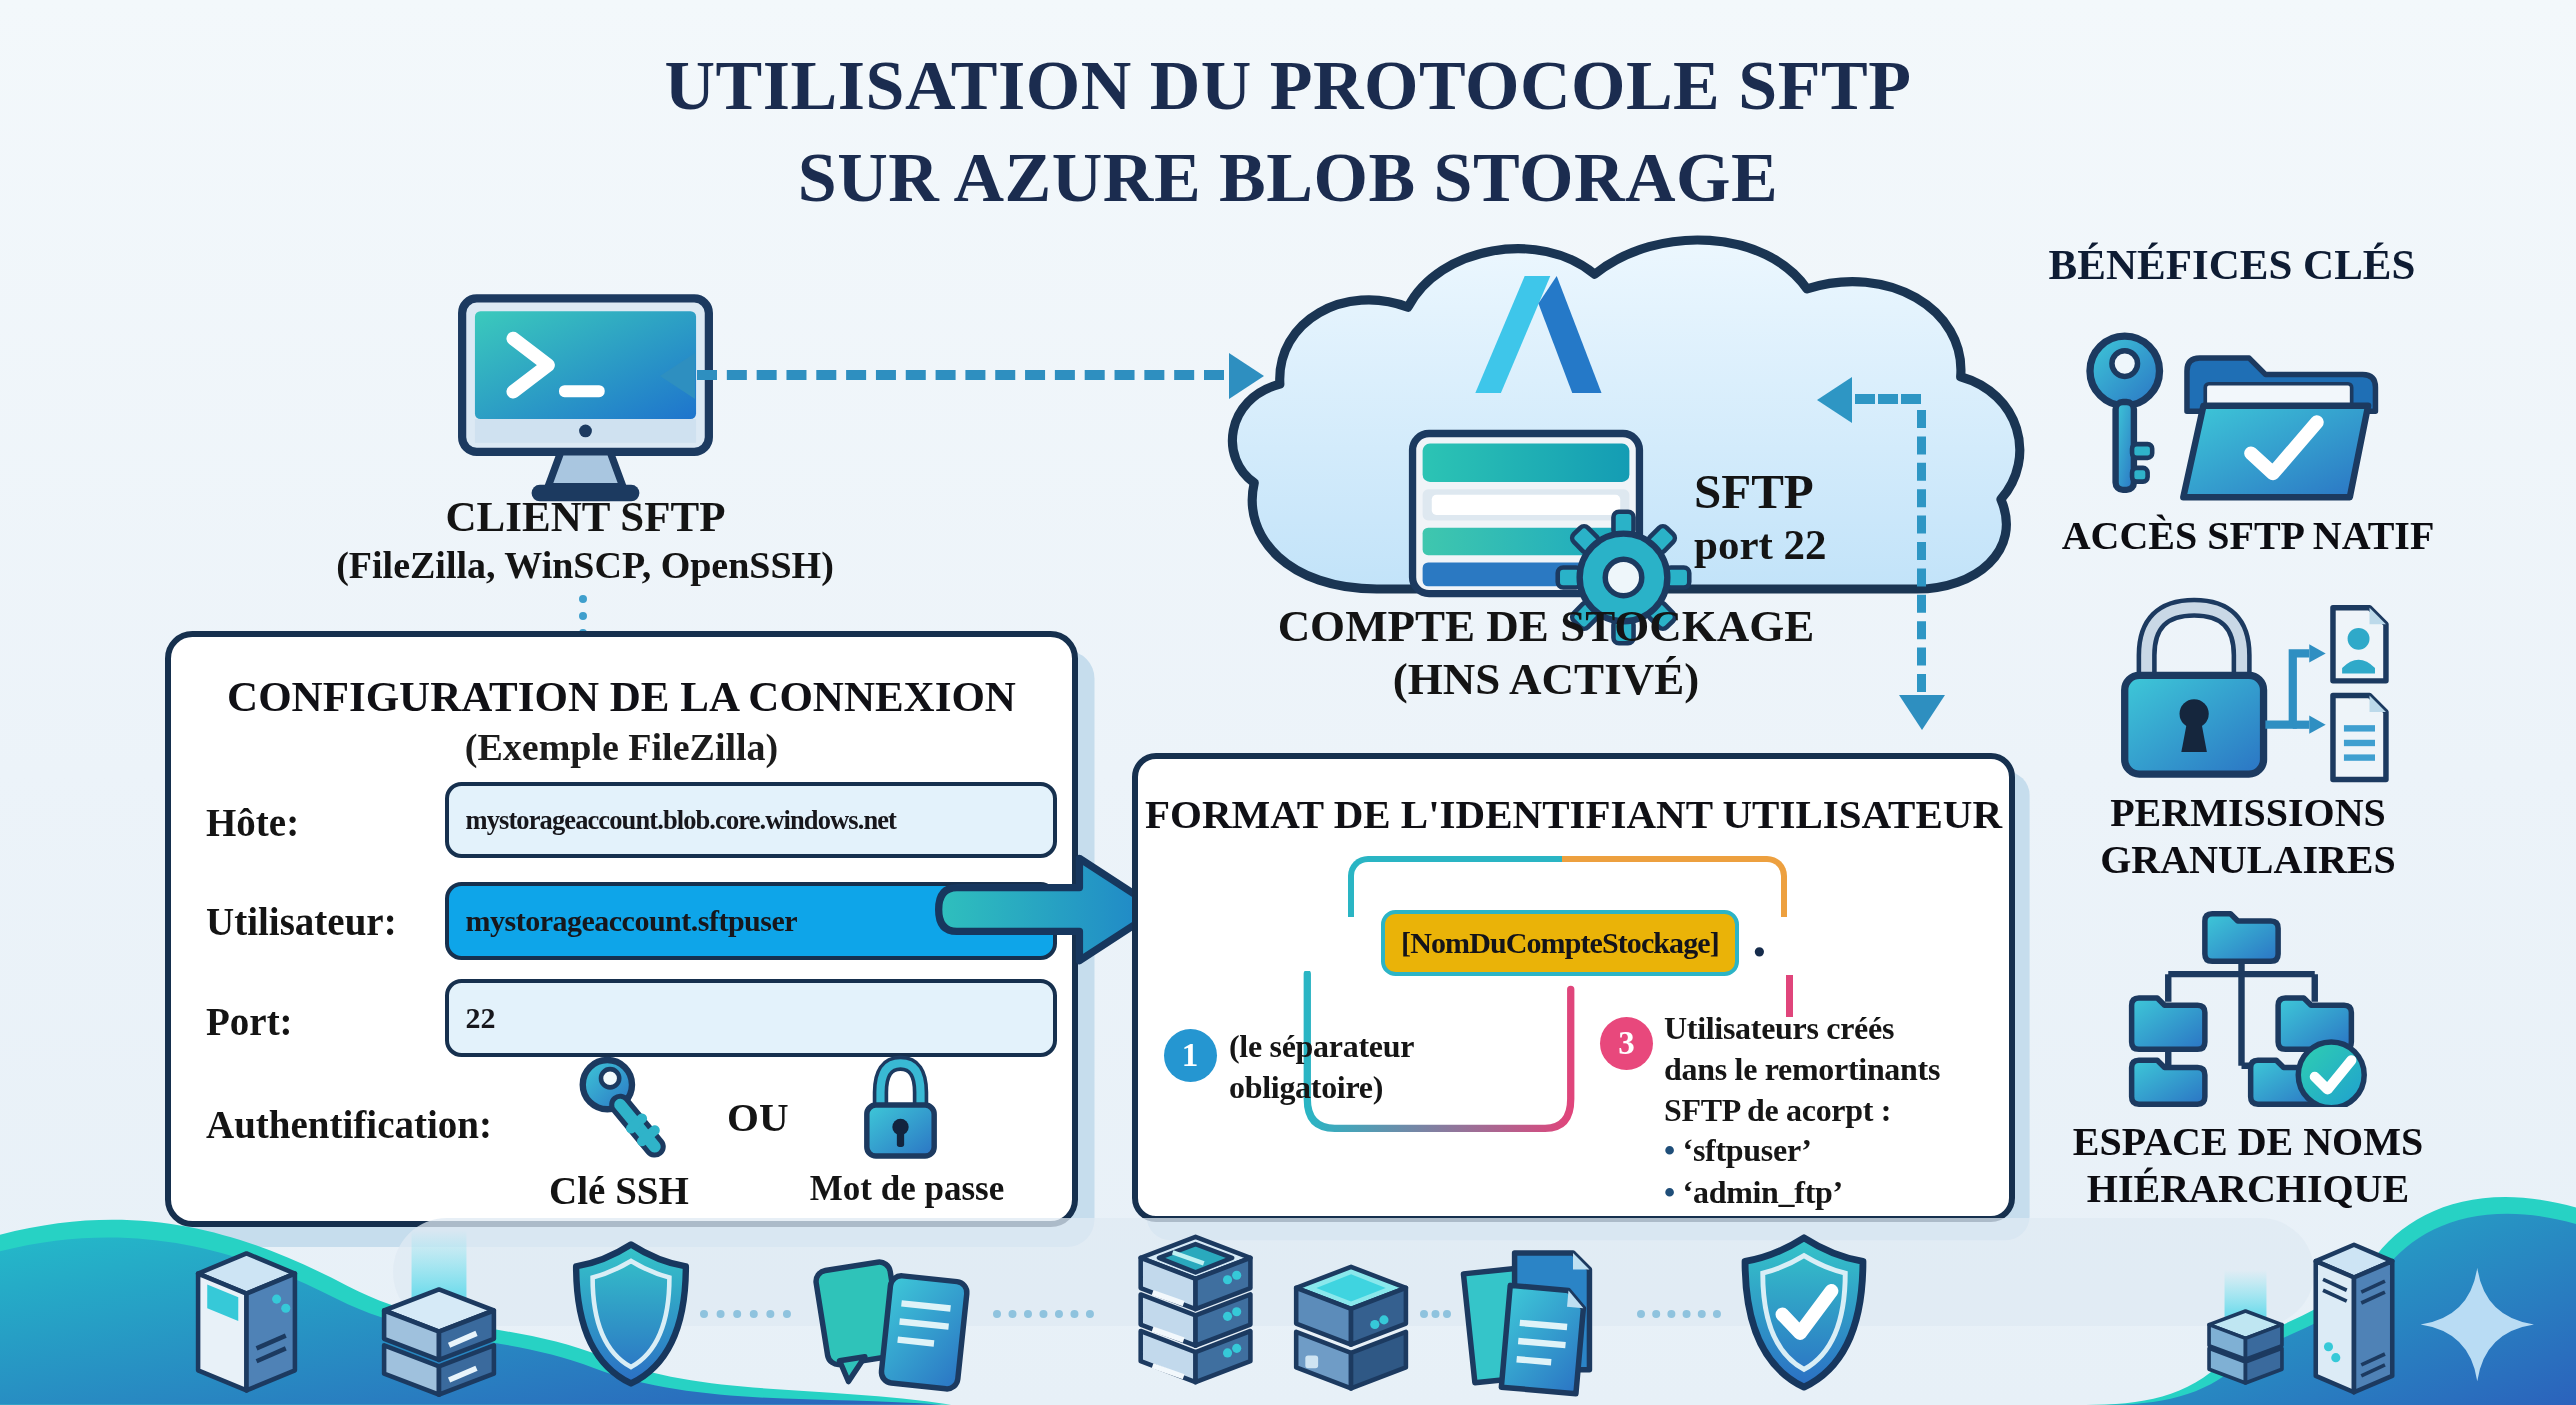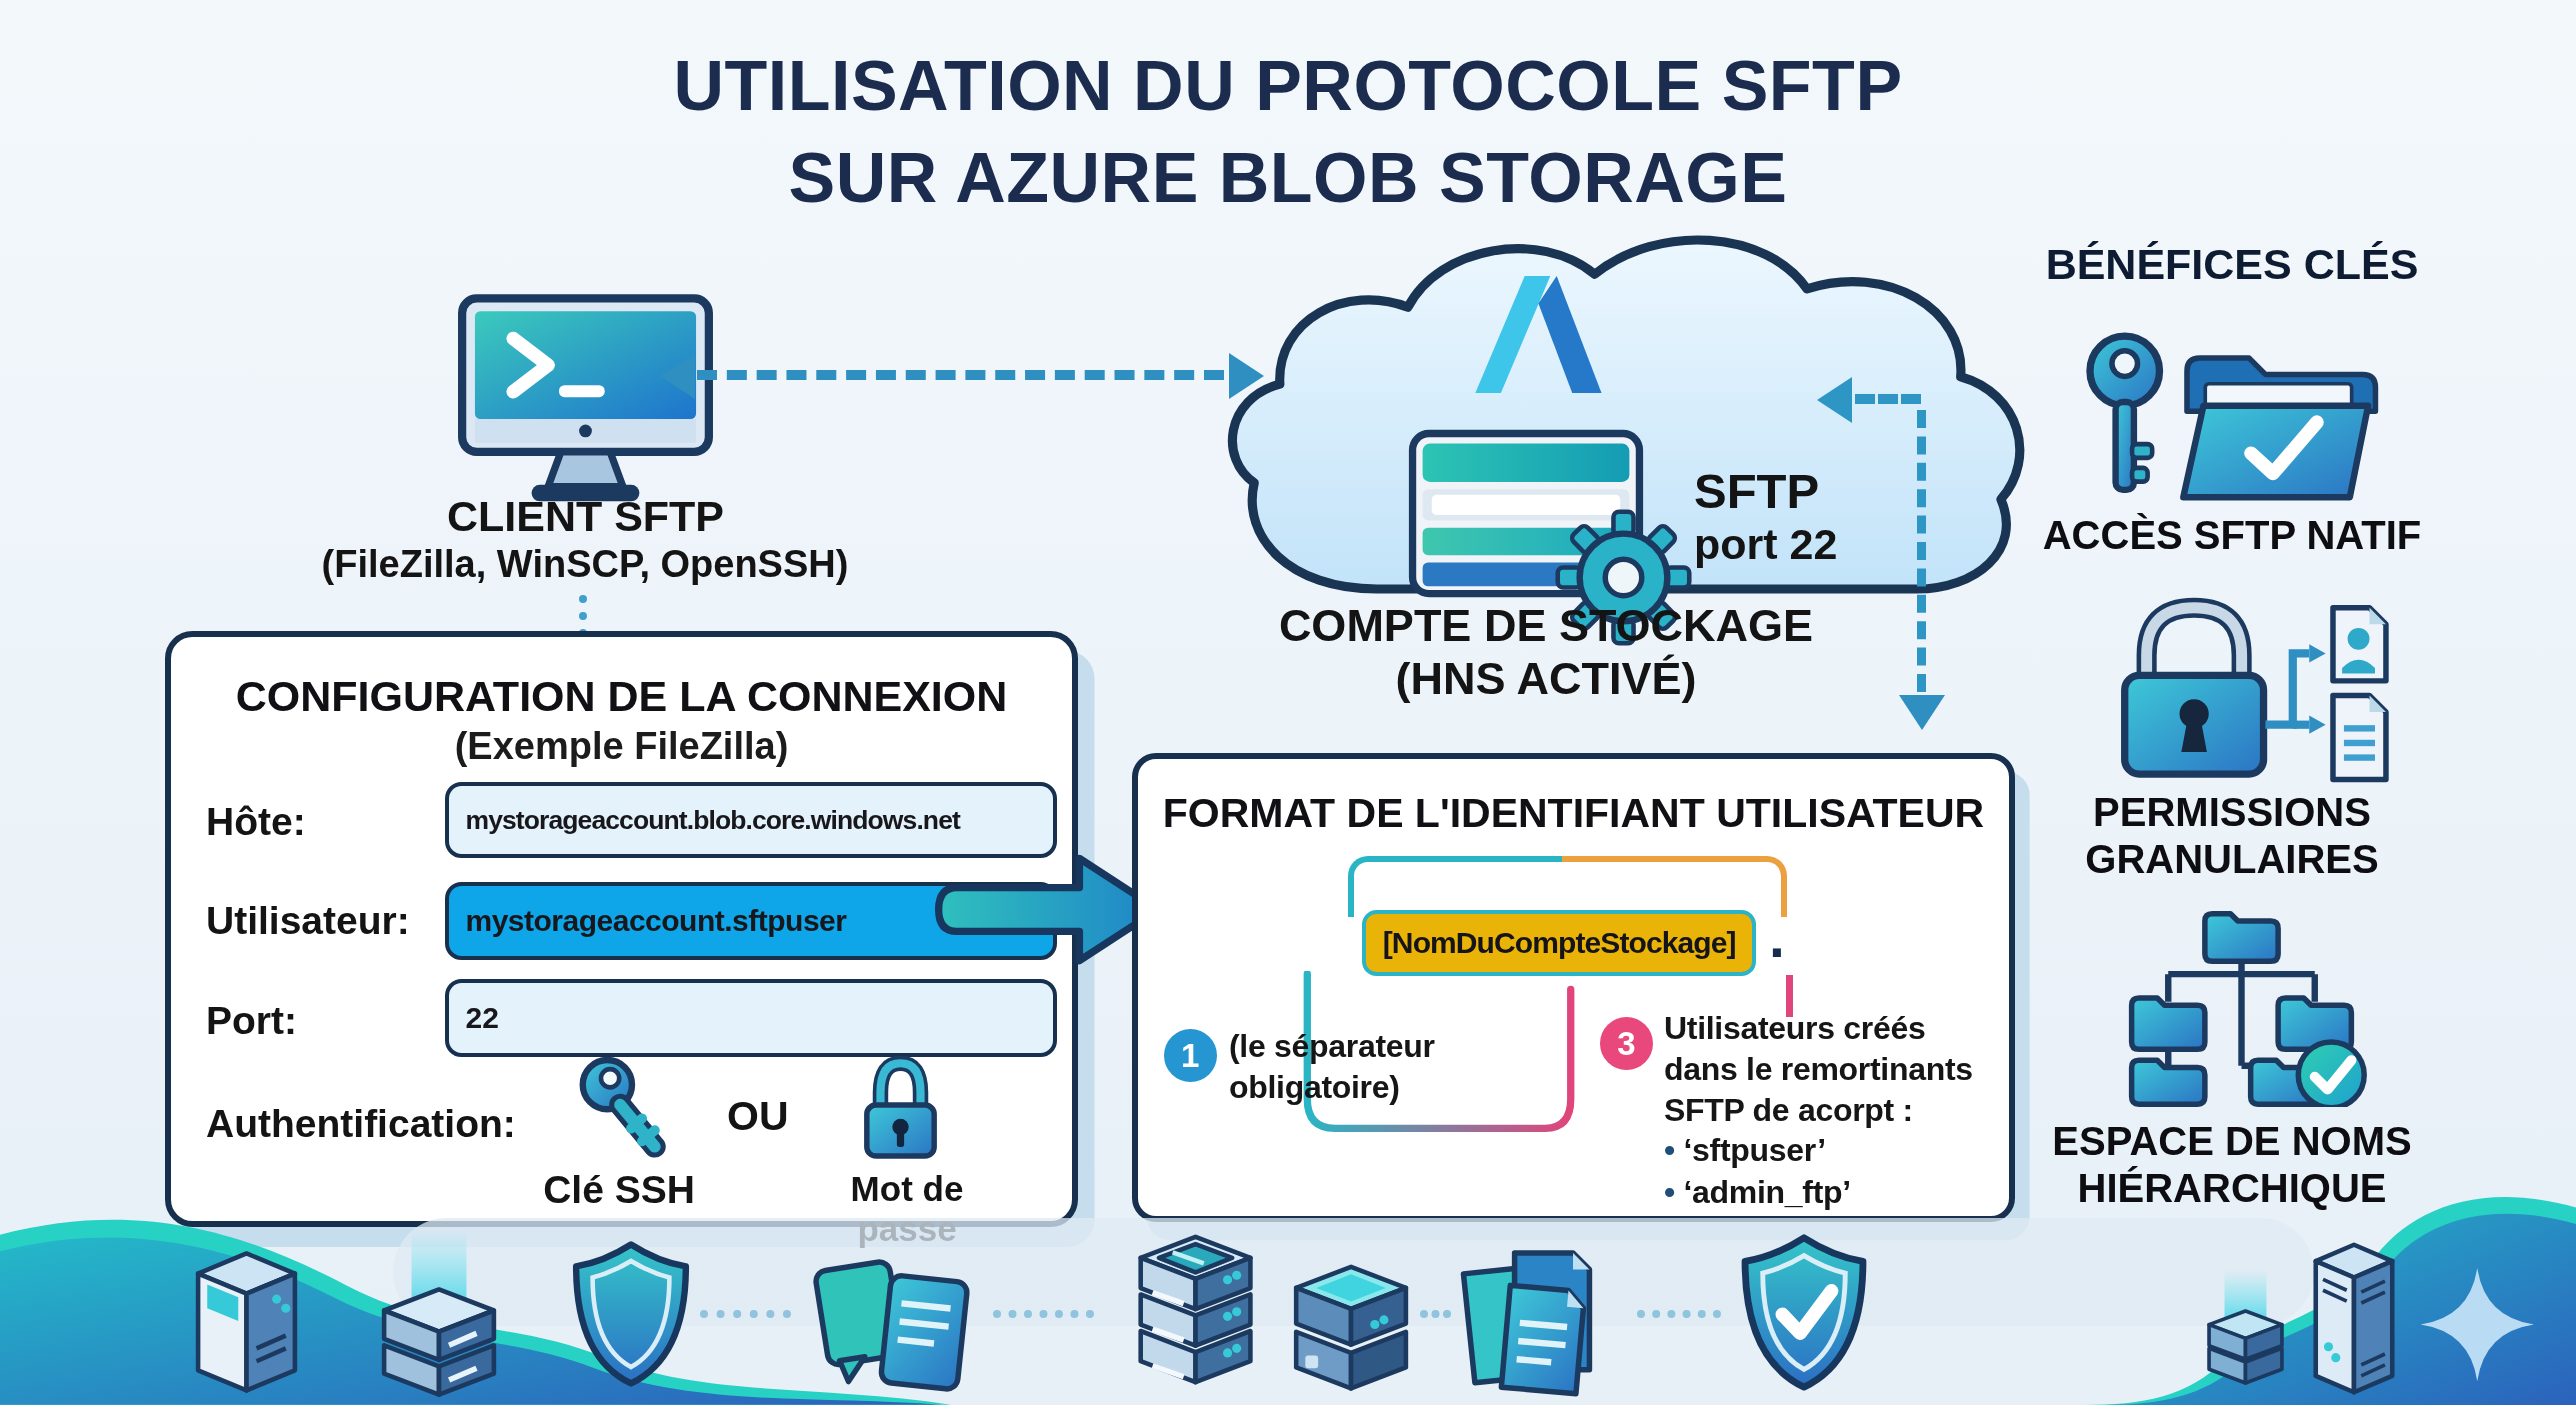--- a/index.html
+++ b/index.html
@@ -1,18 +1,18 @@
 <!DOCTYPE html>
 <html style="font-size:14.6px"><head>
 <meta charset="utf-8">
 <style>
   html,body{margin:0;padding:0;background:#e7eef5;}
   #stage{position:relative;width:2576px;height:1405px;overflow:hidden;
          background:linear-gradient(180deg,#f3f8fb 0%,#ecf3f9 55%,#e7f0f7 100%);
-         font-family:Liberation Sans, sans-serif;color:#16253e;}
+         font-family:Liberation Serif, serif;color:#16253e;}
   .abs{position:absolute;}
   .ctr{text-align:center;}
   
   .title{left:0;right:0;top:40px;text-align:center;font-weight:bold;color:#1b2c4f;
          font-size:70px;line-height:1.32;letter-spacing:0.5px;}
   
   .biglabel{font-weight:bold;color:#141414;}
   
   .hdash{border-top:10px dashed #2e8fc0;}
   .vdash{border-left:9.1px dashed #2e96c4;}
@@ -26,21 +26,21 @@
   .cfg-input{position:absolute;border:4.6px solid #16304e;border-radius:16.5px;display:flex;align-items:center;
              padding:0 16.5px;font-weight:bold;color:#17171c;}
   
   .pill{font-weight:bold;font-size:30px;letter-spacing:-0.9px;color:#14141a;border-radius:14.6px;padding:12px 16.5px;}
   .pill-teal{background:#eab308;border:4.6px solid #2cb4c6;}
   .pill-orange{background:#fdf0da;border:4.6px solid #eda03f;box-shadow:0 4.6px 0 0 #e0457b;}
   .badge{width:53px;height:53px;border-radius:50%;color:#ffffff;font-size:33px;font-weight:bold;
          display:flex;align-items:center;justify-content:center;}
   .note-text{font-size:32px;font-weight:bold;color:#161616;line-height:1.28;letter-spacing:-0.3px;}
   
-  .side-label{font-size:40px;font-weight:bold;color:#0d0d12;line-height:1.18;}
+  .side-label{font-size:40px;font-weight:bold;color:#0d0d12;line-height:1.18;margin-left:16px;}
   
   .band{background:#dfe9f3;border-radius:55px;opacity:.75;}
   .bdots{border-top:8.2px dotted #8fc3de;}
 </style>
 </head>
 <body>
 
 <div id="stage">
 
   <svg width="0" height="0" style="position:absolute" aria-hidden="true">

